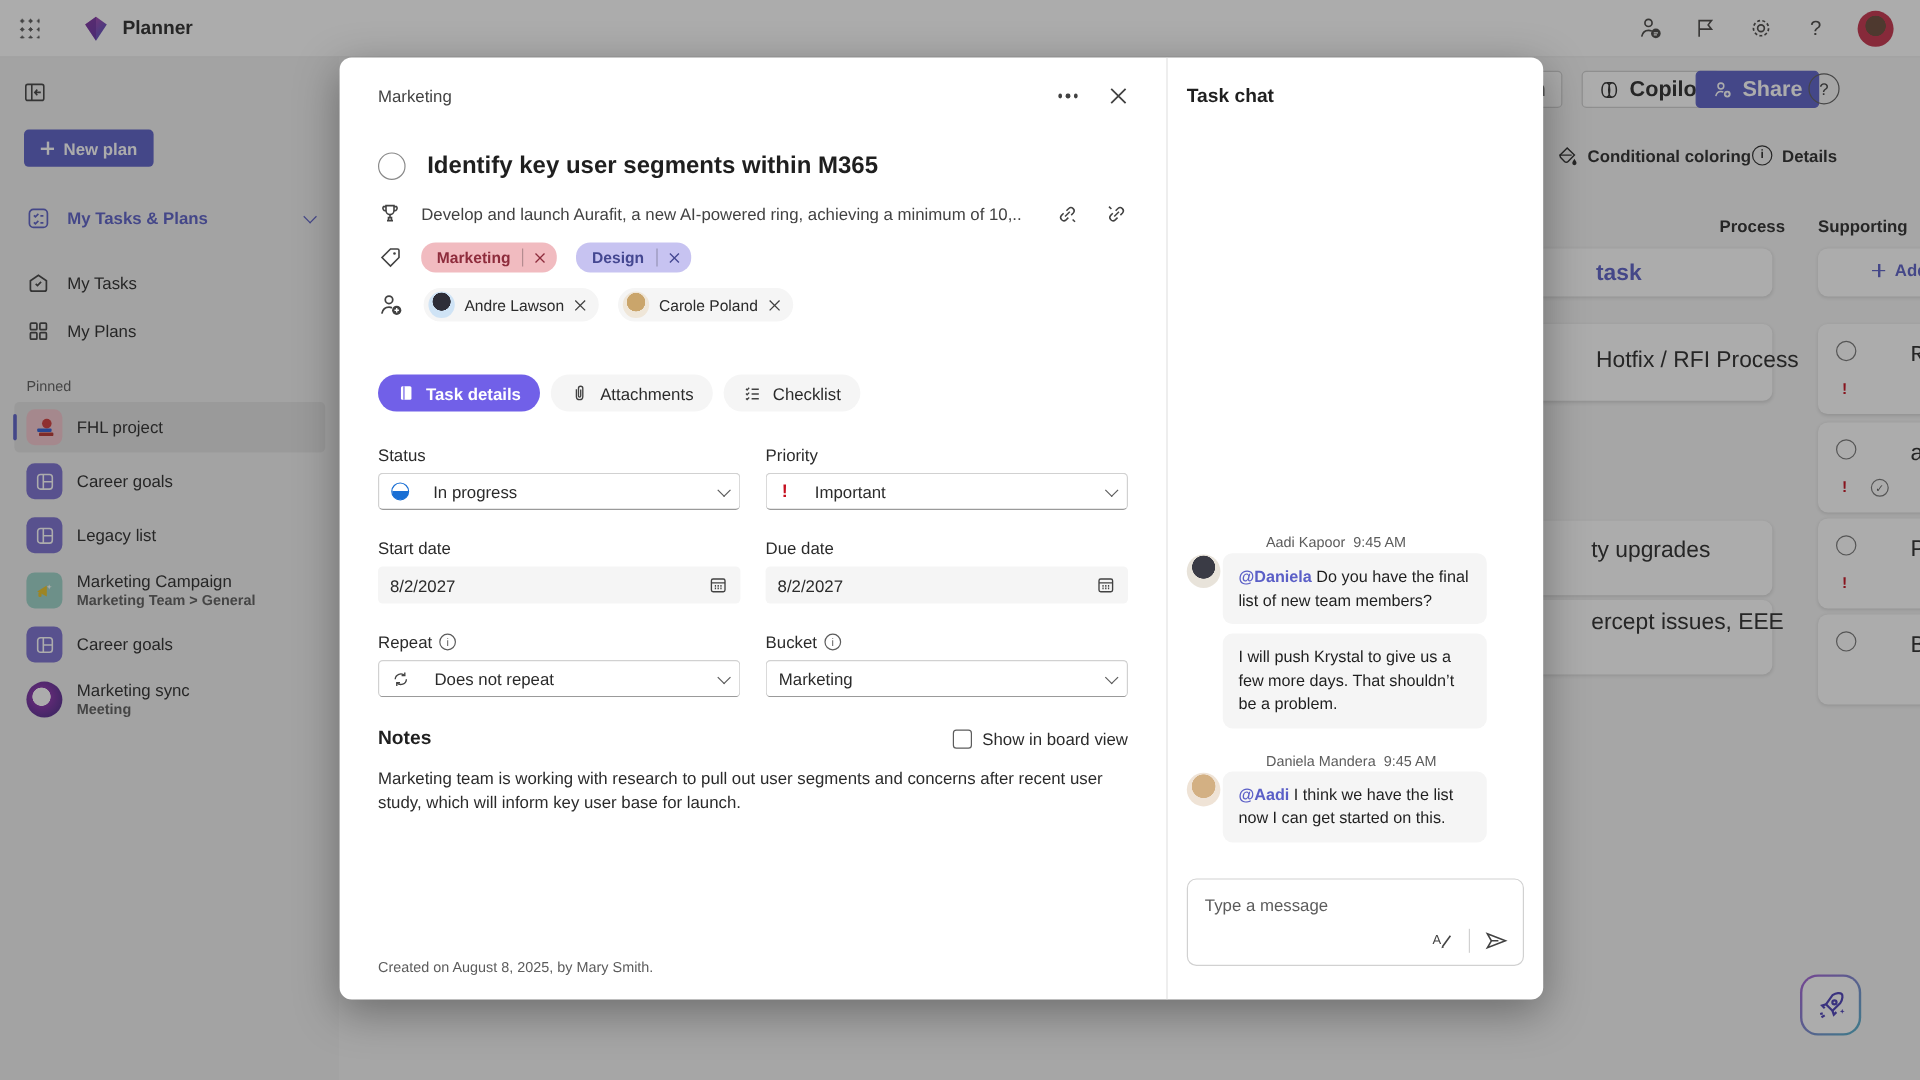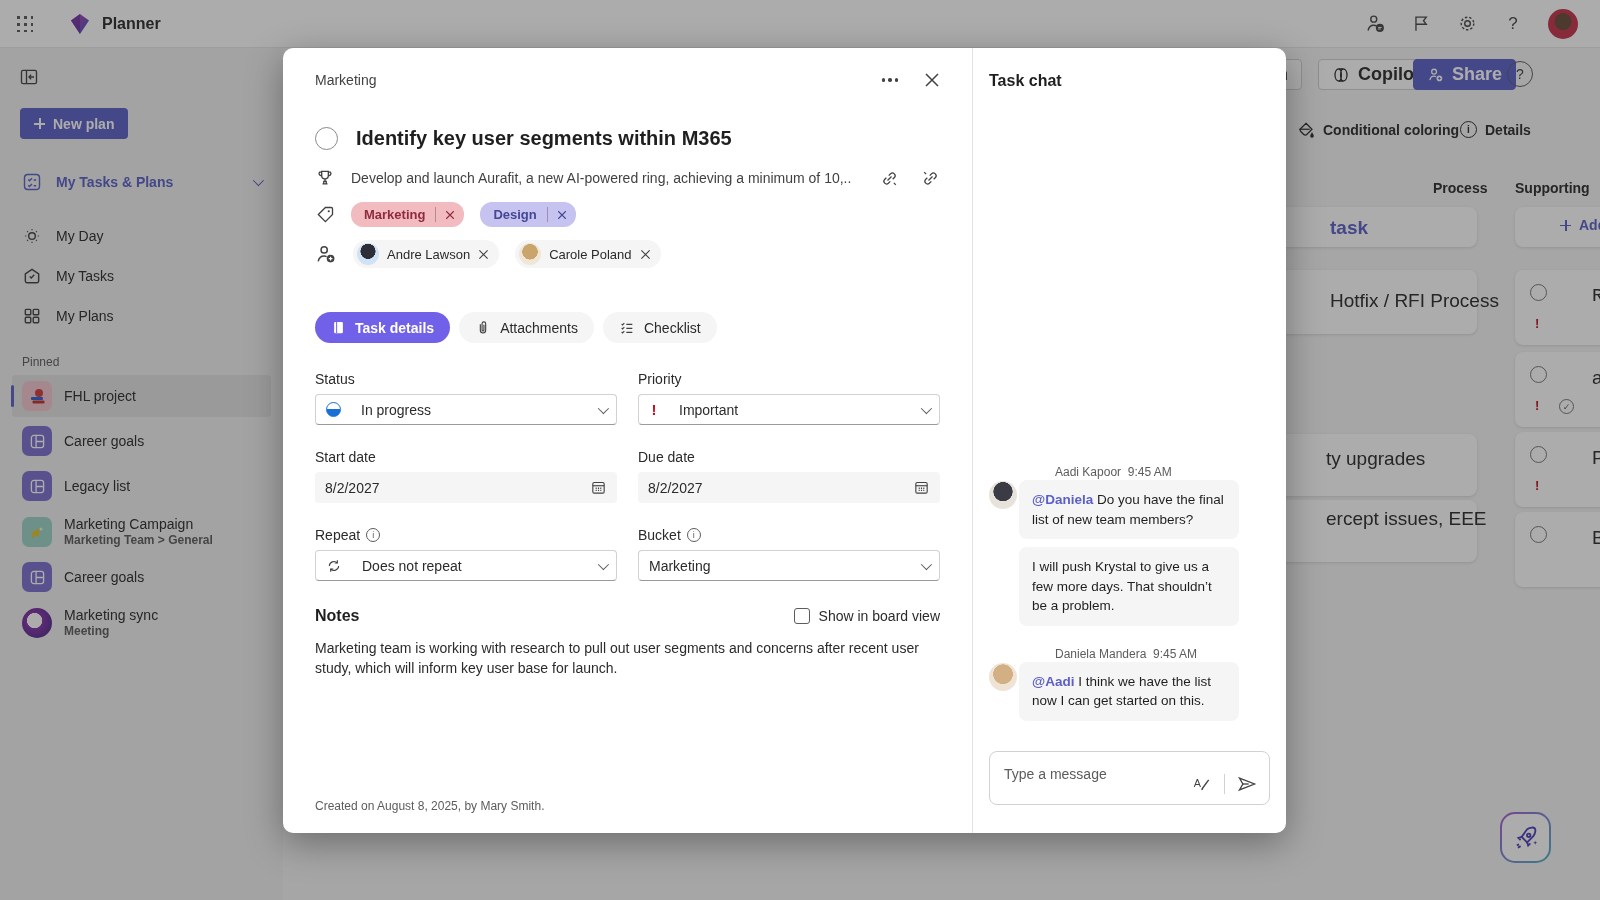--- a/index.html
+++ b/index.html
@@ -128,21 +128,21 @@
   
   .chat-h { font-size:16px; font-weight:700; color:#1f1f1f;}
   .msgs { margin-top:auto; display:flex; flex-direction:column;}
   .mauthor { font-size:12px; color:#5c5c5c; margin:0 0 5px 36px;}
   .mgroup { position:relative; padding-left:30px;}
   .mgroup .gav { position:absolute; left:0; top:19px; width:28px; height:28px; border-radius:50%;}
   .bub { background:#f5f5f5; border-radius:8px; padding:10px 13px; font-size:13.5px; line-height:1.45; color:#1f1f1f; width:fit-content; max-width:220px;}
   .bub + .bub { margin-top:8px;}
   .mention { color:var(--accent); font-weight:700;}
   .mgroup + .mgroup { margin-top:18px;}
-  .chatin { position:relative; margin-top:30px; height:54px; border:1px solid #d1d1d1; border-radius:8px; padding:13px 14px; cursor:text;}
+  .chatin { position:relative; margin-top:30px; height:73px; border:1px solid #d1d1d1; border-radius:8px; padding:13px 14px; cursor:text;}
   .chatin .ph { font-size:14px; color:#5c5c5c;}
   .chatin-ics { position:absolute; right:12px; bottom:10px; display:flex; align-items:center; gap:12px;}
   .vdiv { width:1px; height:20px; background:#d1d1d1;}
 
   svg { display:block; }
 </style>
 </head>
 <body>
 
 <div class="stage">
@@ -204,27 +204,20 @@
     <div class="nav">
       <div class="nav-item primary">
         <svg width="20" height="20" viewBox="0 0 24 24" fill="none" stroke="#5b5fc7" stroke-width="1.7">
           <rect x="3" y="3" width="18" height="18" rx="4"></rect>
             <path d="M7.5 9l1.5 1.5L12 7.5M14 9.5h3M7.5 16l1.5 1.5L12 14.5M14 16.5h3"></path>
         </svg>
         <span>My Tasks &amp; Plans</span>
         <span class="chev" style="border-color:#5b5fc7"></span>
       </div>
       <div class="nav-gap"></div>
-      <div class="nav-item">
-        <svg width="20" height="20" viewBox="0 0 24 24" fill="none" stroke="#424242" stroke-width="1.7">
-          <circle cx="12" cy="12" r="4"></circle>
-            <path d="M12 4v1M12 19v1M4 12h1M19 12h1M6.3 6.3l.8.8M16.9 16.9l.8.8M6.3 17.7l.8-.8M16.9 7.1l.8-.8" stroke-dasharray="1.5 1.5"></path>
-        </svg>
-        <span>My Day</span>
-      </div>
       <div class="nav-item">
         <svg width="20" height="20" viewBox="0 0 24 24" fill="none" stroke="#424242" stroke-width="1.7">
           <path d="M4 9.5L12 4l8 5.5V18a2 2 0 0 1-2 2H6a2 2 0 0 1-2-2z"></path>
             <path d="M9.3 12.6l1.8 1.8 3.6-3.8"></path>
         </svg>
         <span>My Tasks</span>
       </div>
       <div class="nav-item">
         <svg width="20" height="20" viewBox="0 0 24 24" fill="none" stroke="#424242" stroke-width="1.7">
           <rect x="4" y="4" width="6.5" height="6.5" rx="1"></rect>

